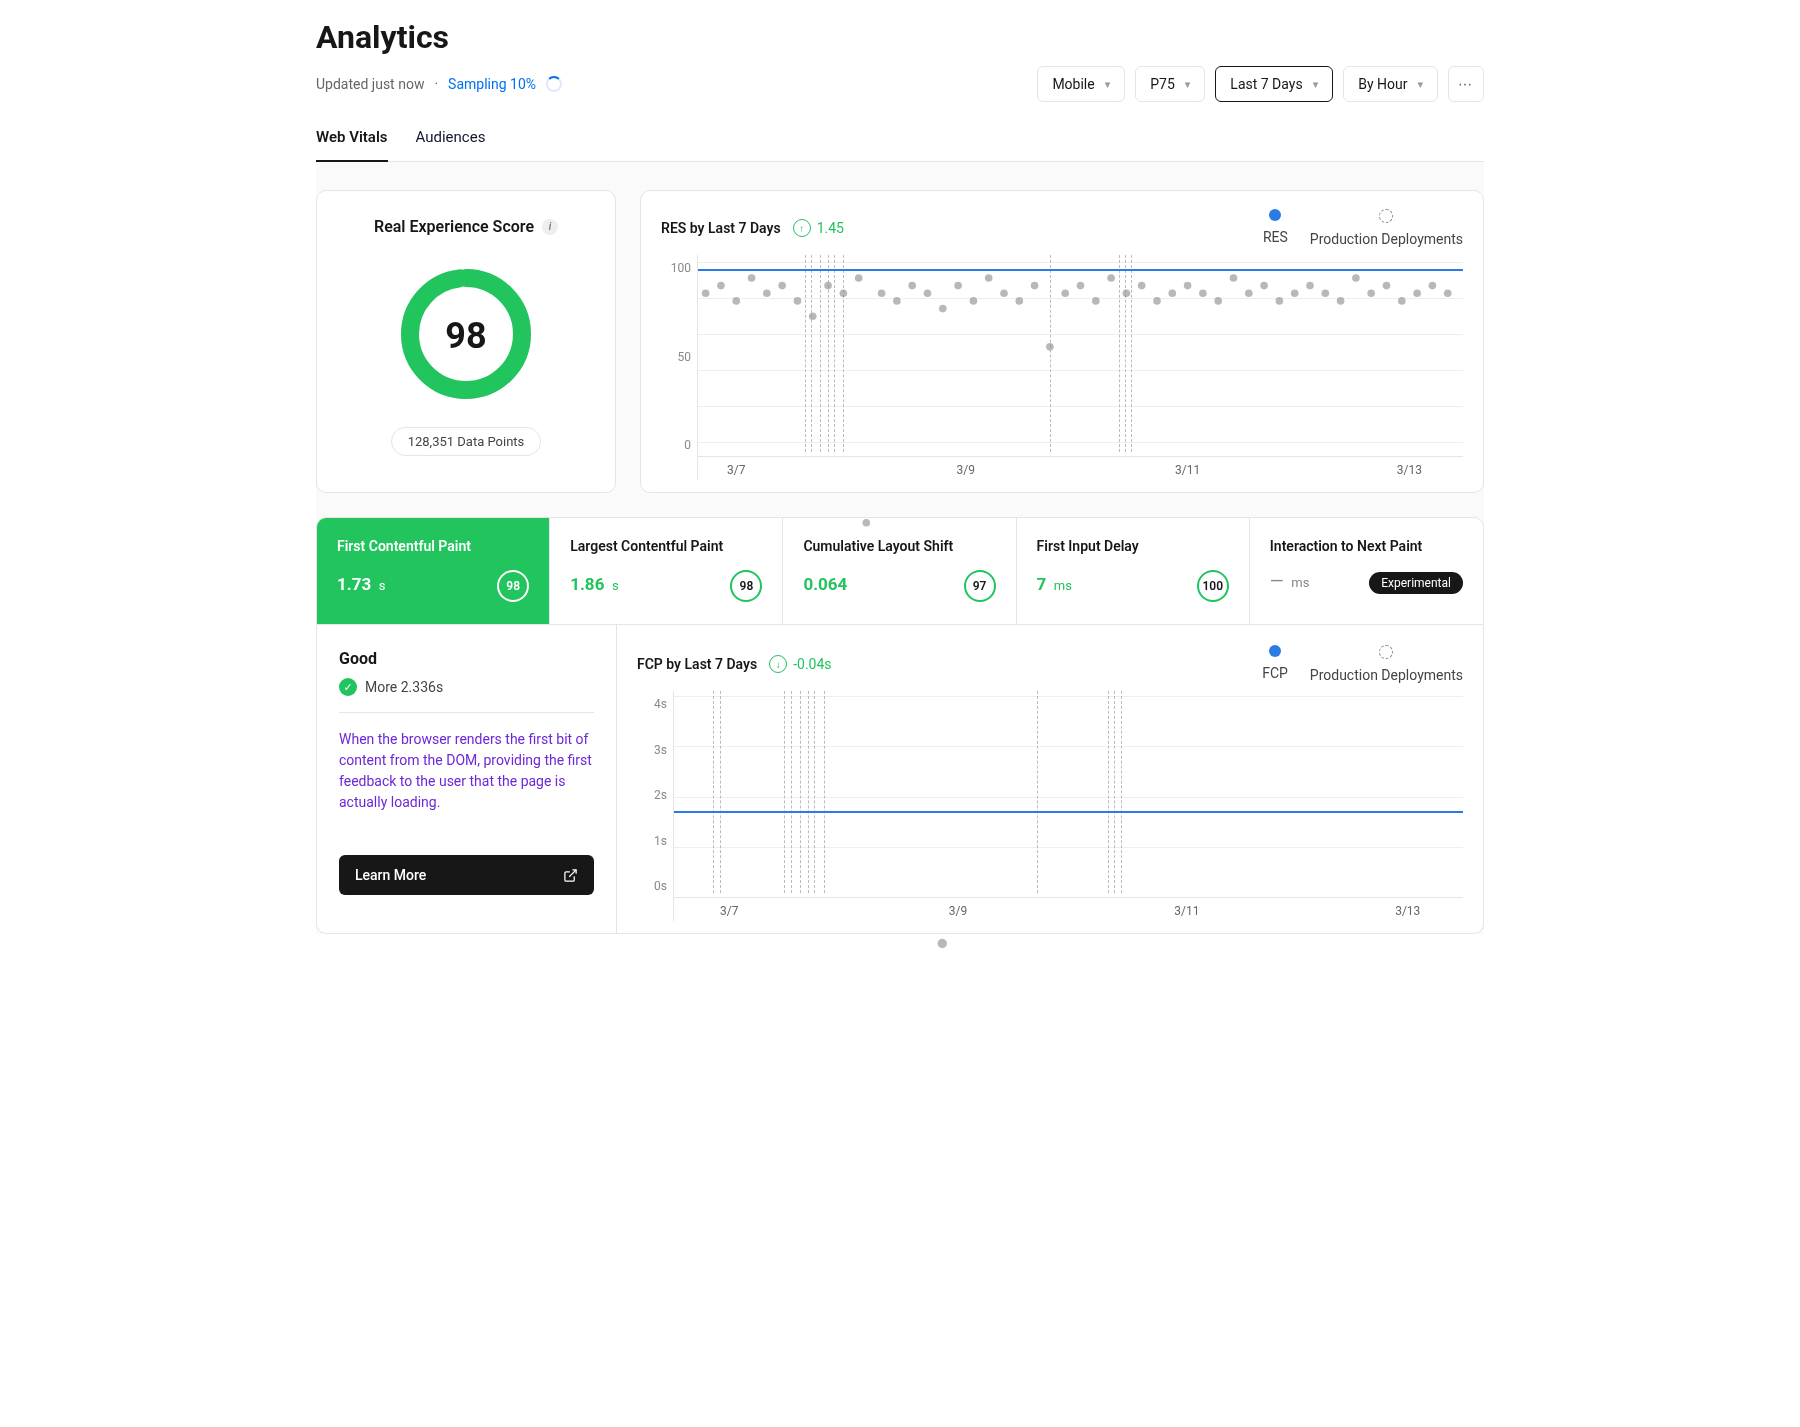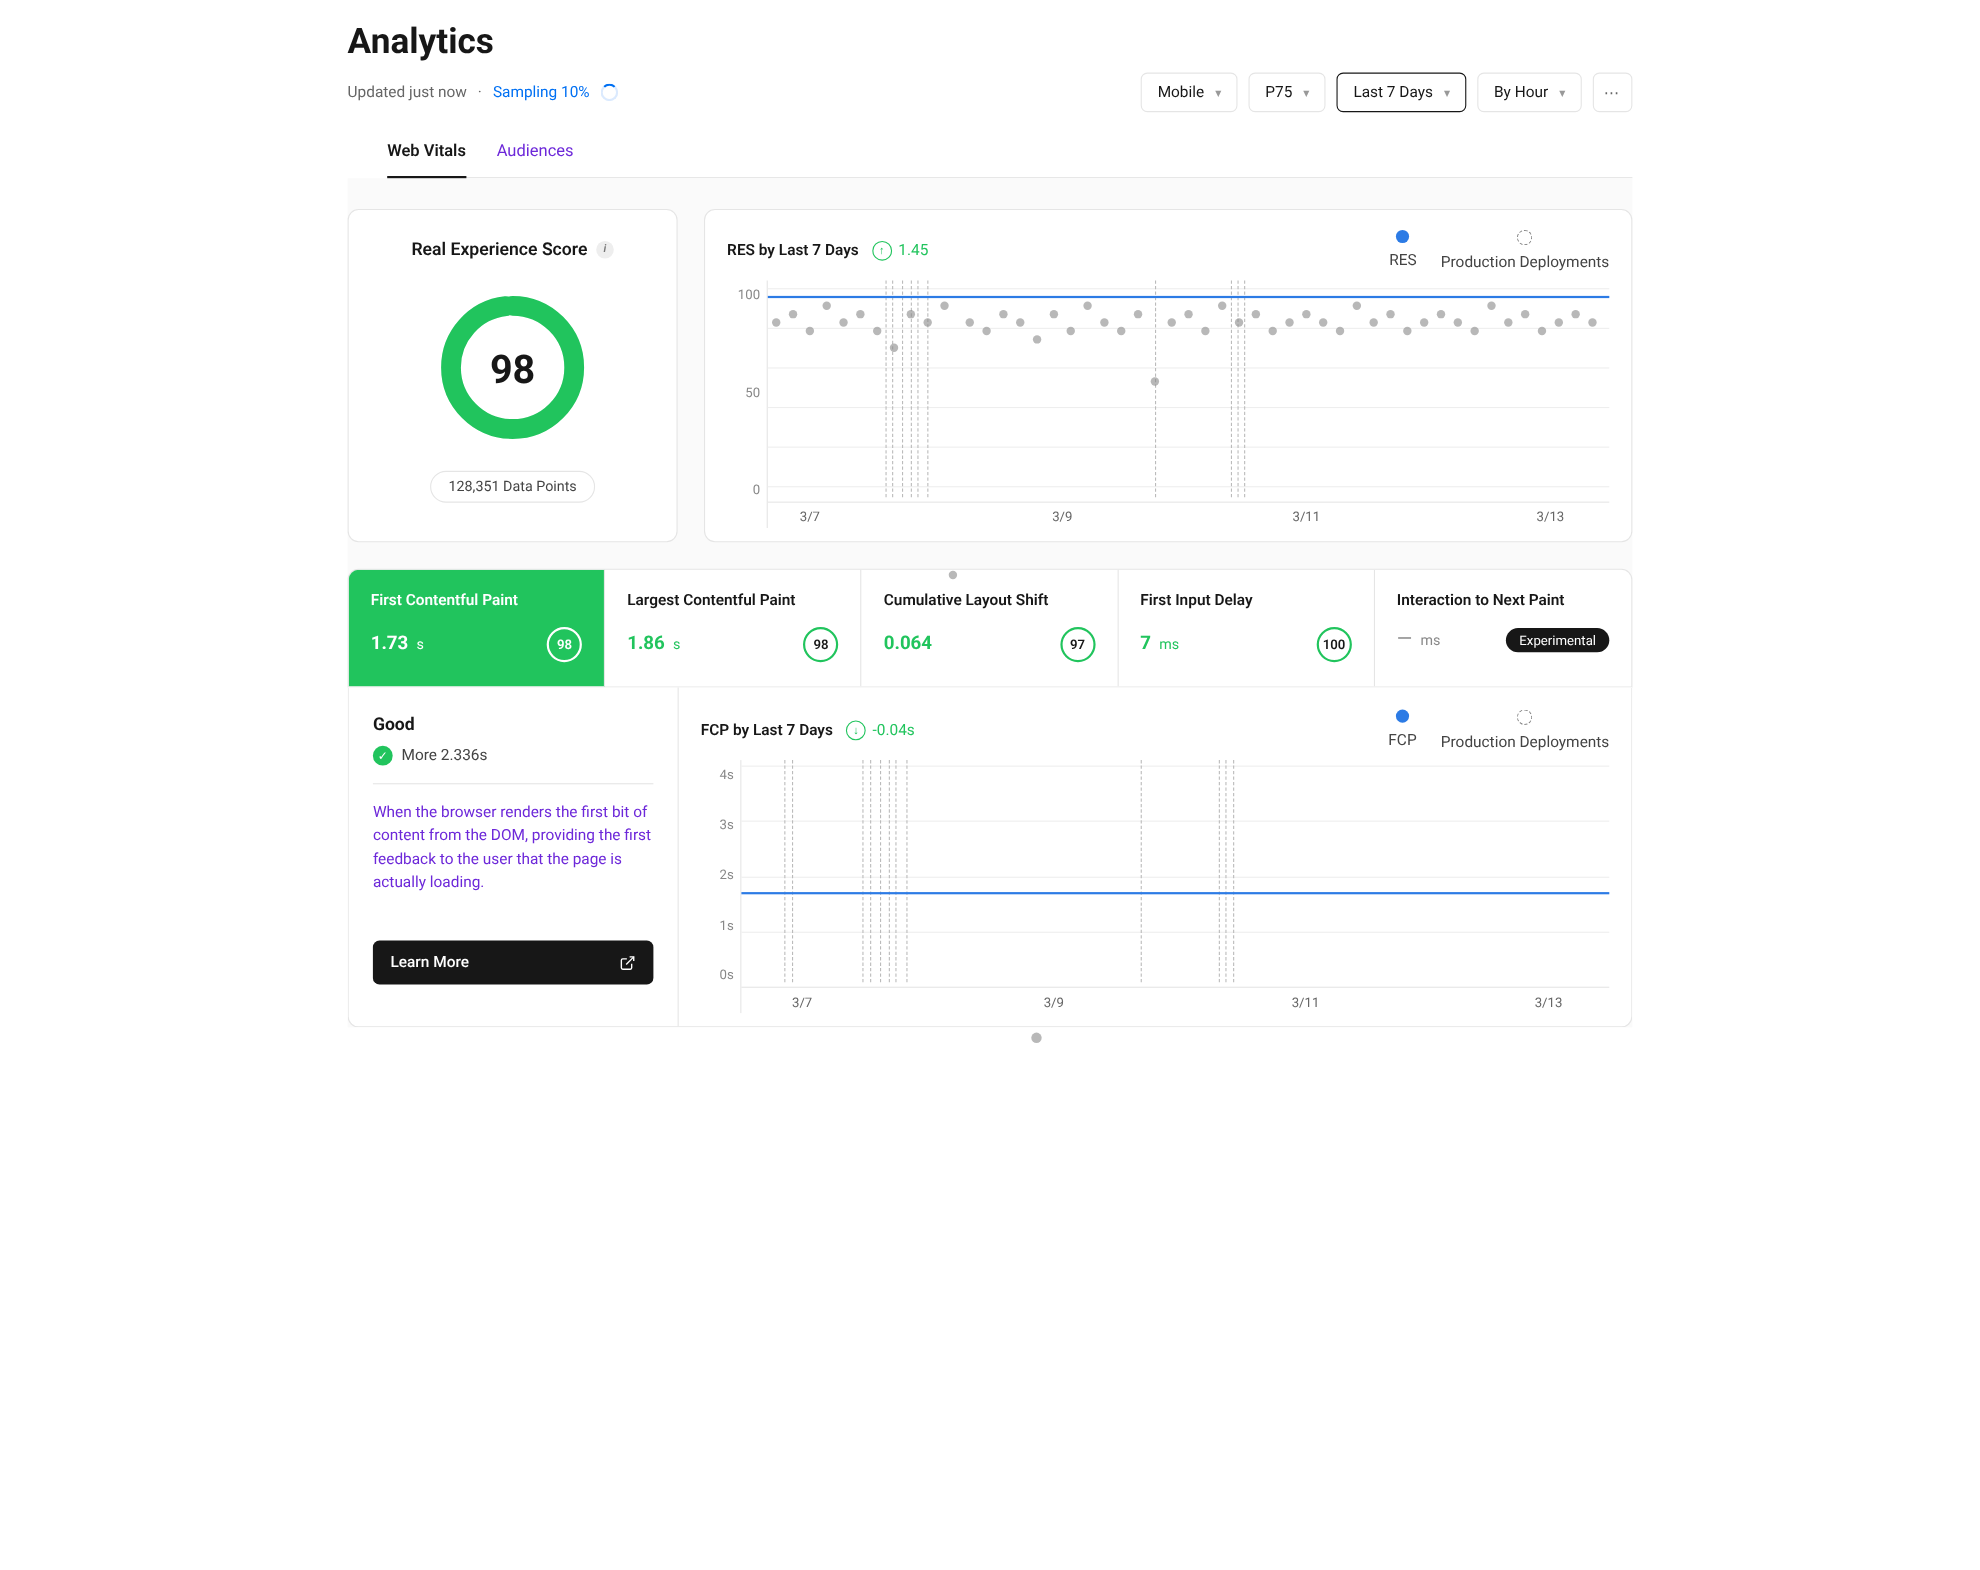--- a/index.html
+++ b/index.html
@@ -39,24 +39,24 @@
     padding: 7px 14px; font-size: 14px; color: var(--text); cursor: pointer;
   }
   .select.active { border-color: #171717; }
   .select .chev { color: #999; font-size: 11px; }
   .icon-btn {
     width: 36px; height: 36px; border: 1px solid var(--line); border-radius: 6px;
     background: #fff; display: flex; align-items: center; justify-content: center;
     color: #666; cursor: pointer; letter-spacing: 2px;
   }
   .tabs {
-    display: flex; gap: 28px; margin-top: 26px; border-bottom: 1px solid var(--line); margin-left: 36px;
+    display: flex; gap: 28px; margin-top: 26px; border-bottom: 1px solid var(--line);
   }
   .tab {
-    padding: 0 0 14px; font-size: 15px; color: #6d28d9; cursor: pointer;
+    padding: 0 0 14px; font-size: 15px; color: #0f172a; cursor: pointer;
     border-bottom: 2px solid transparent; margin-bottom: -1px;
   }
   .tab.active { color: var(--text); font-weight: 600; border-bottom-color: var(--text); }
   .workspace { background: var(--panel-bg); margin-top: 0; padding: 28px 0 0; }
   .top-grid { display: grid; grid-template-columns: 300px 1fr; gap: 24px; }
   .card {
     background: #fff; border: 1px solid var(--line); border-radius: 10px;
   }
   .res-card { padding: 26px 10px 24px; text-align: center; }
   .res-title { font-size: 16px; font-weight: 600; display: inline-flex; align-items: center; gap: 8px; }

